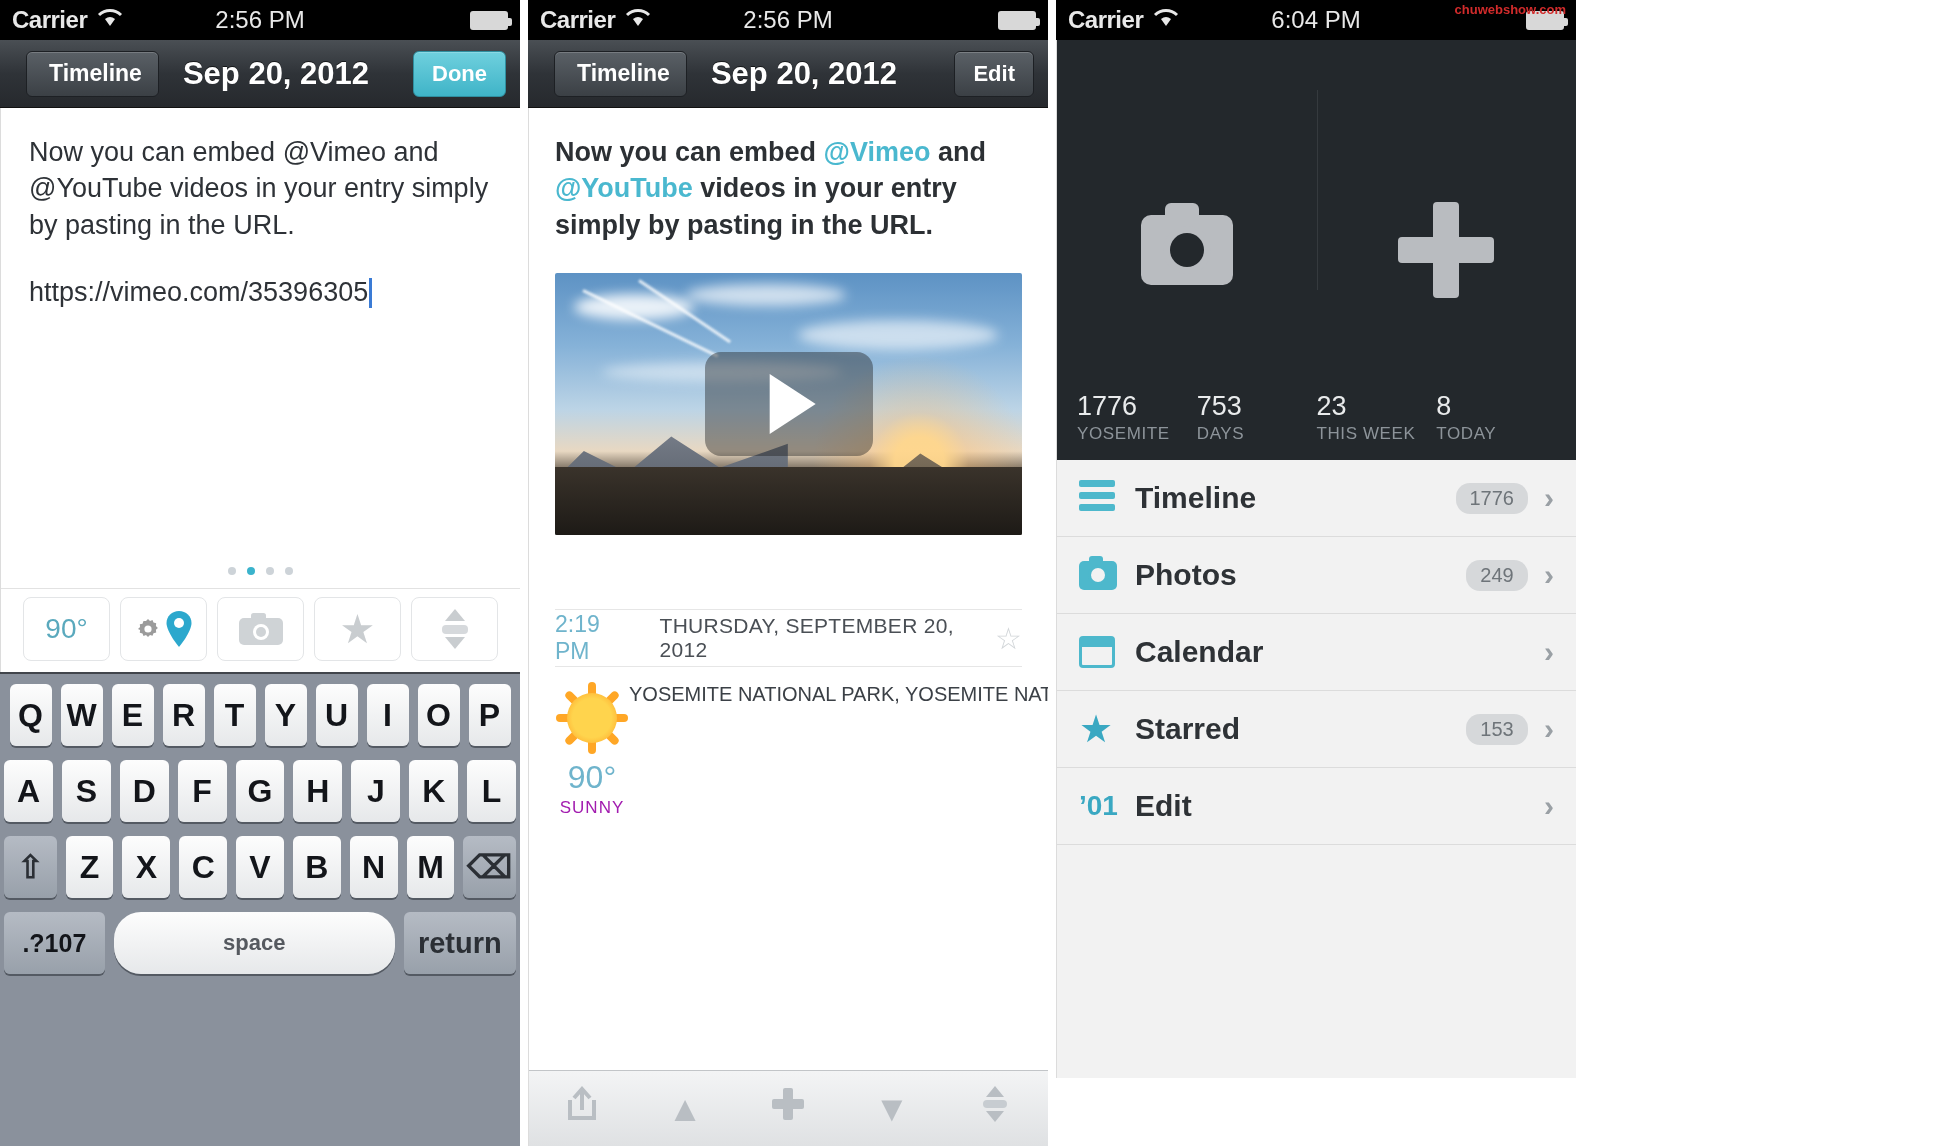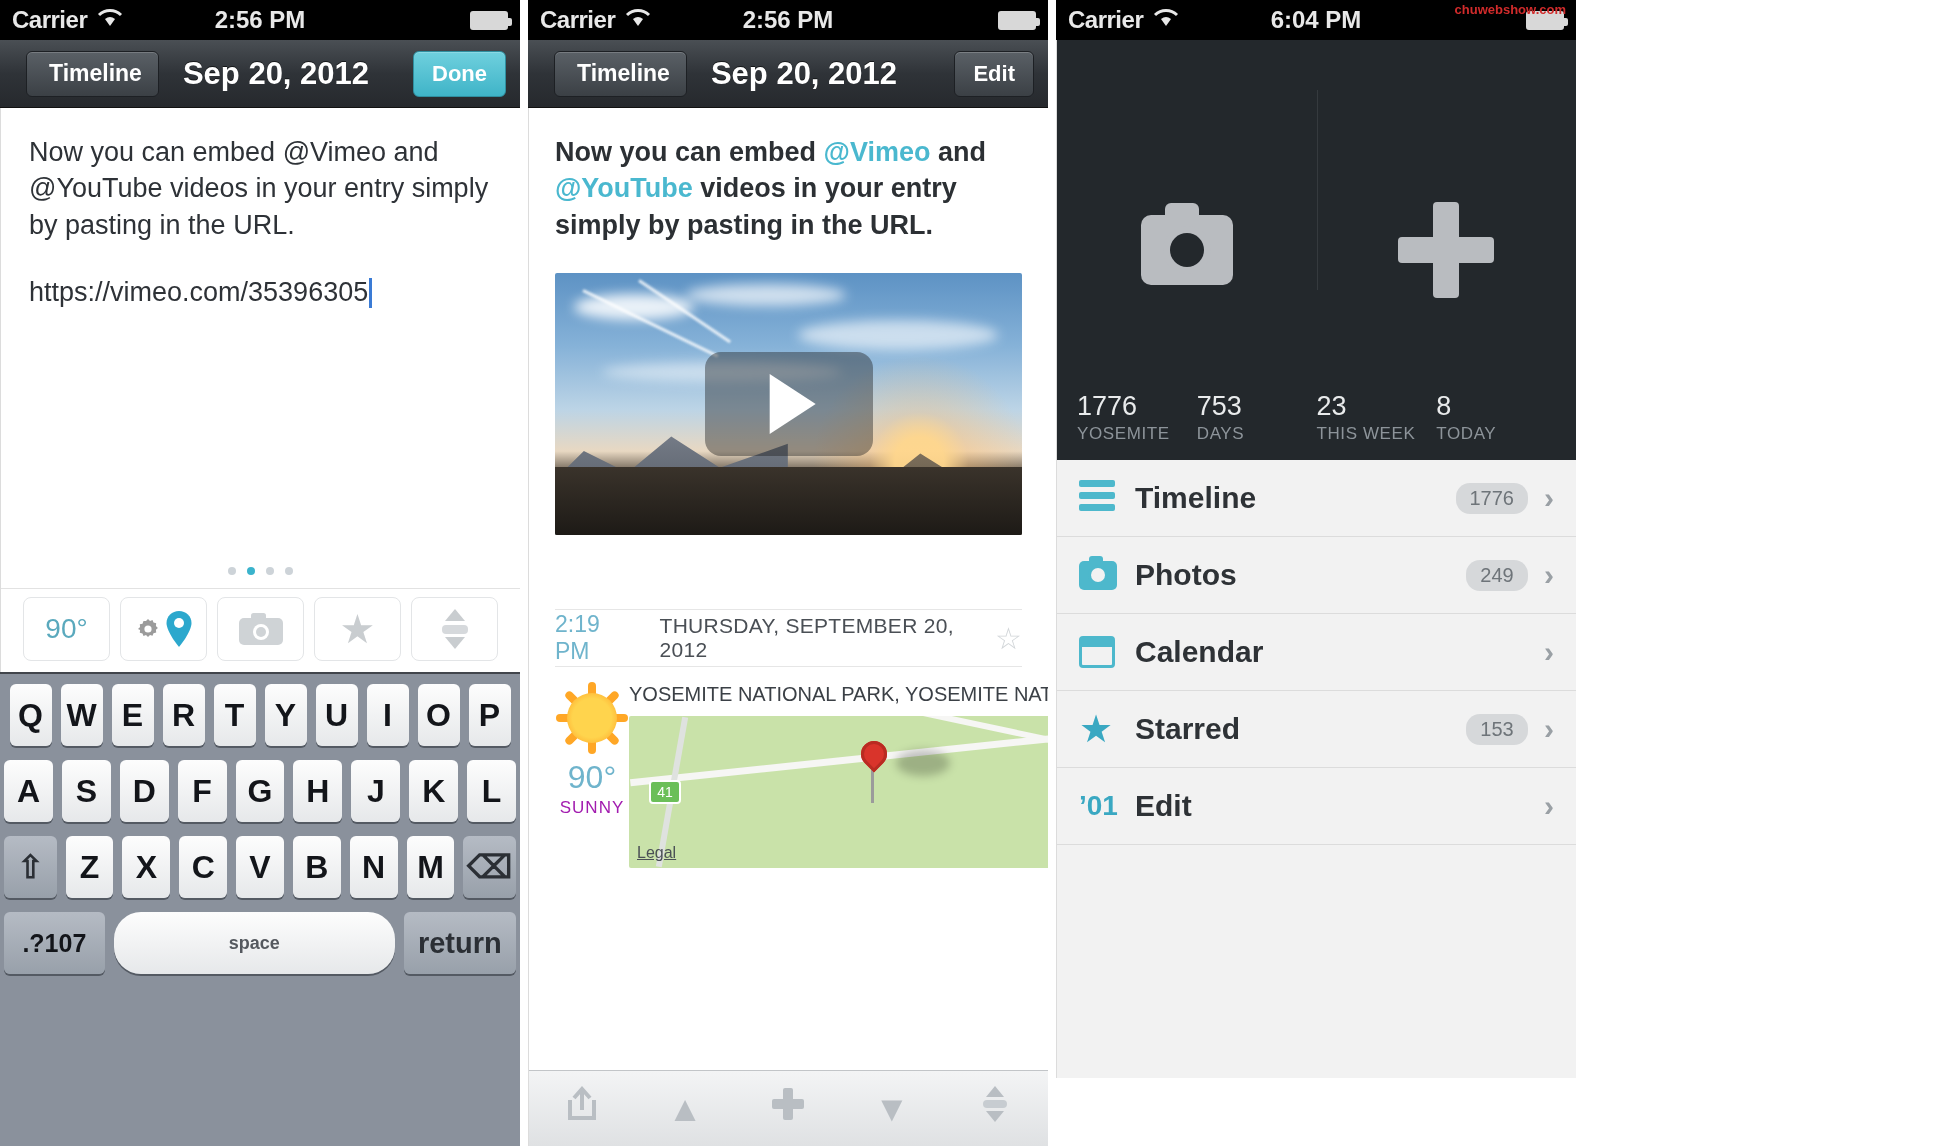--- a/index.html
+++ b/index.html
@@ -19,21 +19,21 @@
   .panel-3 { width: 520px; }
 
   
   .statusbar {
     height: 40px; background: #000; color: #e8e8e8;
     display: flex; align-items: center; padding: 0 12px;
     font-size: 24px; font-weight: bold; position: relative;
   }
   .sb-carrier { letter-spacing: -0.5px; }
   .sb-wifi { margin-left: 10px; display:inline-block; }
-  .sb-time { position:absolute; left:0; right:0; text-align:center; font-size:24px; font-weight:bold; }
+  .sb-time { position:absolute; left:0; right:0; text-align:center; font-size:24px; font-weight:normal; }
   .sb-batt { margin-left:auto; width: 38px; height: 19px; border: 2px solid #d8d8d8; border-radius:3px; position: relative; background:#d8d8d8; }
   .sb-batt::after { content:""; position:absolute; right:-6px; top:5px; width:4px; height:8px; background:#d8d8d8; border-radius:0 2px 2px 0;}
 
   
   .navbar {
     height: 68px; position: relative;
     background: linear-gradient(to bottom, #4a4f54 0%, #2f3338 50%, #26292d 100%);
     display:flex; align-items:center; padding: 0 14px;
     border-bottom: 1px solid #111;
   }
@@ -107,21 +107,21 @@
     display:flex; align-items:center; justify-content:center;
     font-size: 32px; font-weight: bold; color:#13151a;
   }
   .krow.r2 { padding-left: 0; }
   .key.wide { width: 60px; }
   .key.shift, .key.del {
     width: 66px; background: linear-gradient(to bottom,#b5bbc4,#98a0aa);
     color:#2b2f35;
   }
   .key.num { width: 104px; background: linear-gradient(to bottom,#b5bbc4,#98a0aa); font-size:25px;}
-  .key.space { width: 290px; font-size:18px; font-weight:bold; color:#55595f;border-radius:27px;}
+  .key.space { width: 290px; font-size:22px; font-weight:bold; color:#55595f;border-radius:27px;}
   .key.ret { width: 116px; background: linear-gradient(to bottom,#b5bbc4,#98a0aa); font-size:29px; color:#2b2f35;}
   .krow.r4 { margin-bottom: 0; }
 
   
   .detail-body { background:#fff; height: 1038px; overflow:hidden; border-left:1px solid #dcdcdc; position:relative;}
   .d-text { padding: 26px 26px 0 26px; font-size:27px; line-height:1.35; font-weight:bold; color:#2c3034; }
   .d-text .mention { color:#4ab8cf; }
   .video-wrap { margin: 30px 26px 0 26px; height: 262px; position:relative; overflow:hidden; border-radius:2px;}
   .sky { position:absolute; inset:0;
     background:
@@ -392,30 +392,20 @@
             <div class="ray" style="transform:translate(-50%,-50%) rotate(45deg);"></div>
             <div class="ray" style="transform:translate(-50%,-50%) rotate(90deg);"></div>
             <div class="ray" style="transform:translate(-50%,-50%) rotate(135deg);"></div>
             <div class="sun"></div>
           </div>
           <div class="temp">90°</div>
           <div class="cond">SUNNY</div>
         </div>
         <div class="place-main">
           <div class="place-name">YOSEMITE NATIONAL PARK, YOSEMITE NATIONAL…</div>
-          <div class="map">
-            <div class="road" style="left:0;top:24%;width:100%;height:7px;transform:rotate(-6deg);"></div>
-            <div class="road grey" style="left:8%;top:0;width:6px;height:100%;transform:rotate(10deg);"></div>
-            <div class="road" style="left:56%;top:10%;width:46%;height:6px;transform:rotate(12deg);"></div>
-            <div class="pinshadow"></div>
-            <div class="pinstem" style="left:48%;"></div>
-            <div class="mappin"></div>
-            <div class="shield">41</div>
-            <div class="legal">Legal</div>
-          </div>
         </div>
       </div>
 
       <div class="bottombar">
         <span class="bb-ico">
           <svg width="40" height="36" viewBox="0 0 40 36">
               <path d="M8 14 v18 h24 v-18" stroke="#b9bec3" stroke-width="4" fill="none"></path>
               <path d="M20 24 V4" stroke="#b9bec3" stroke-width="4" fill="none"></path>
               <path d="M12 12 L20 3 L28 12" stroke="#b9bec3" stroke-width="4" fill="none"></path>
             </svg>

